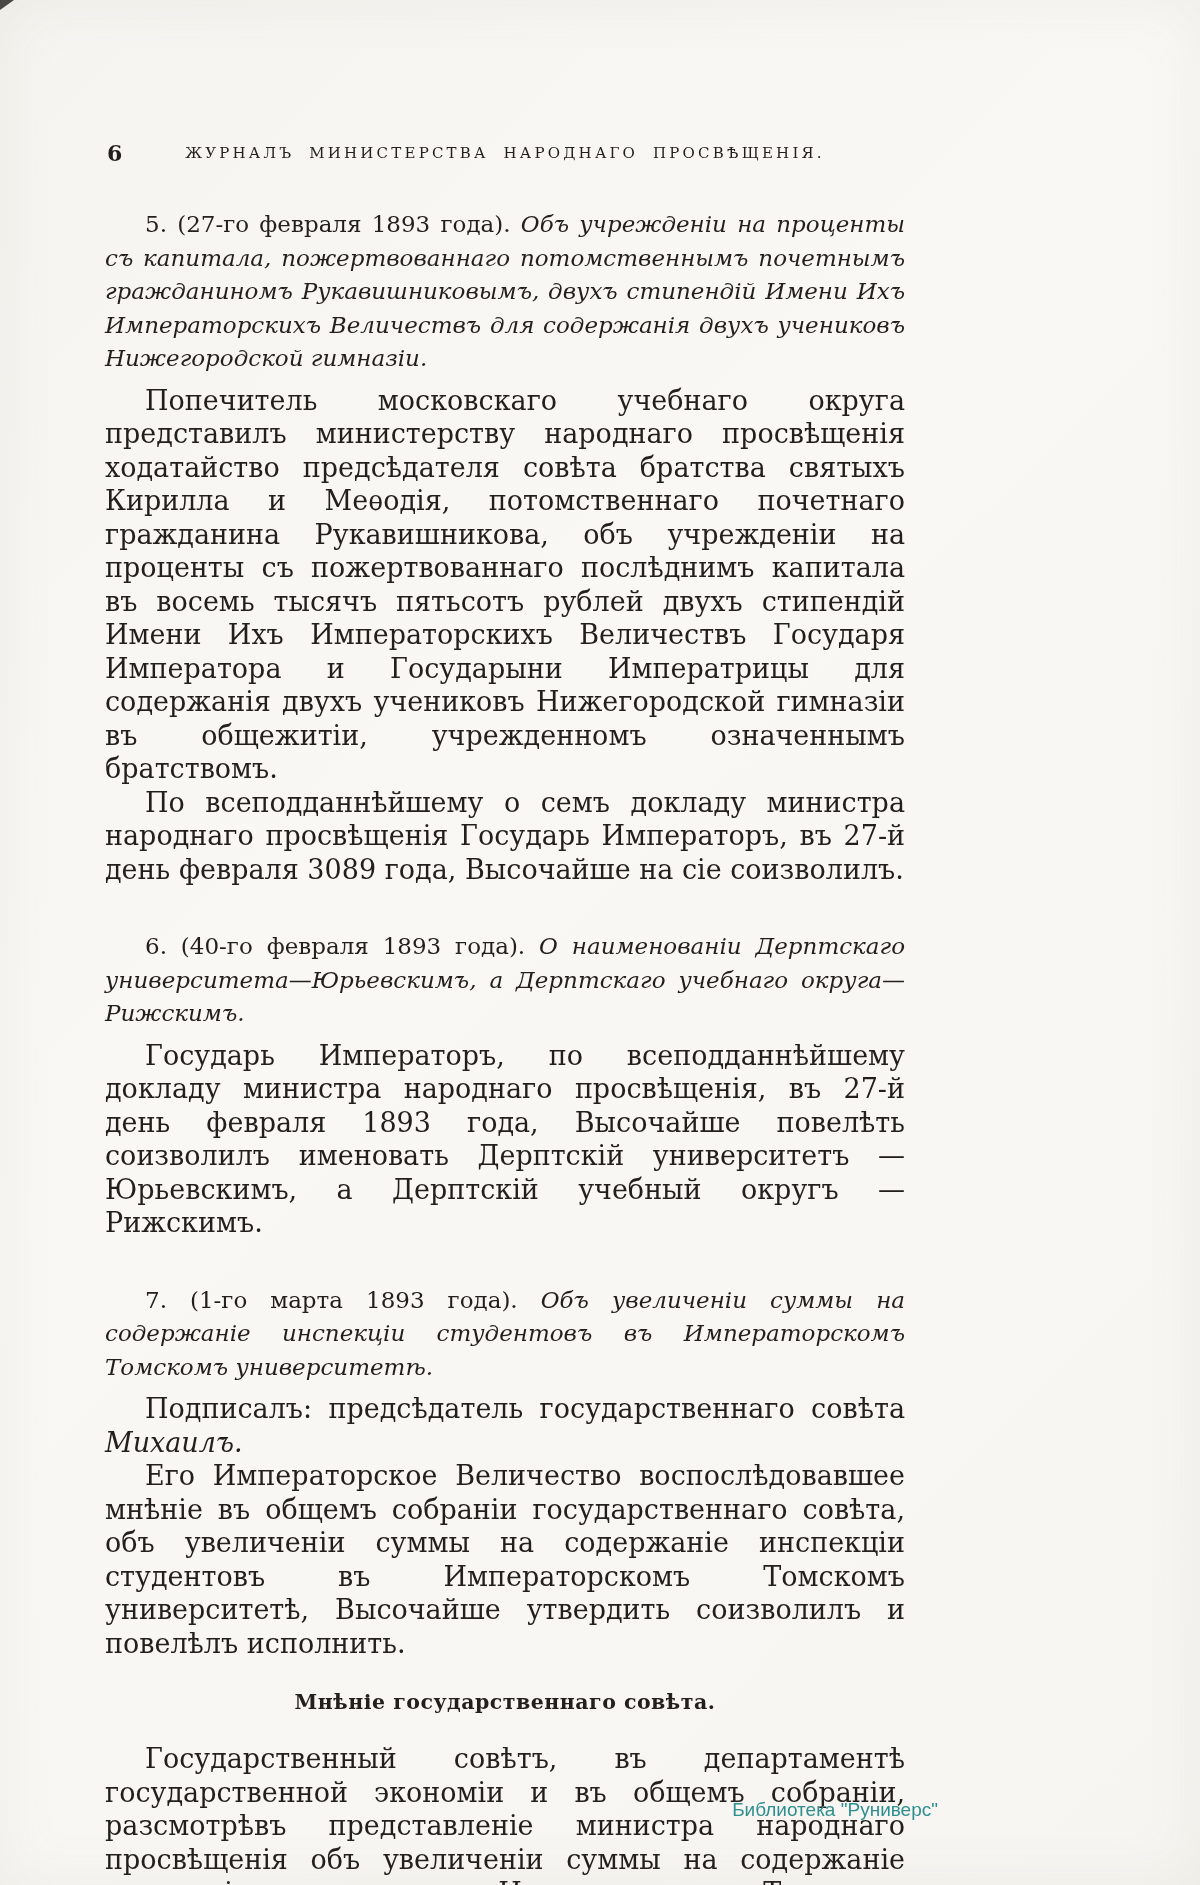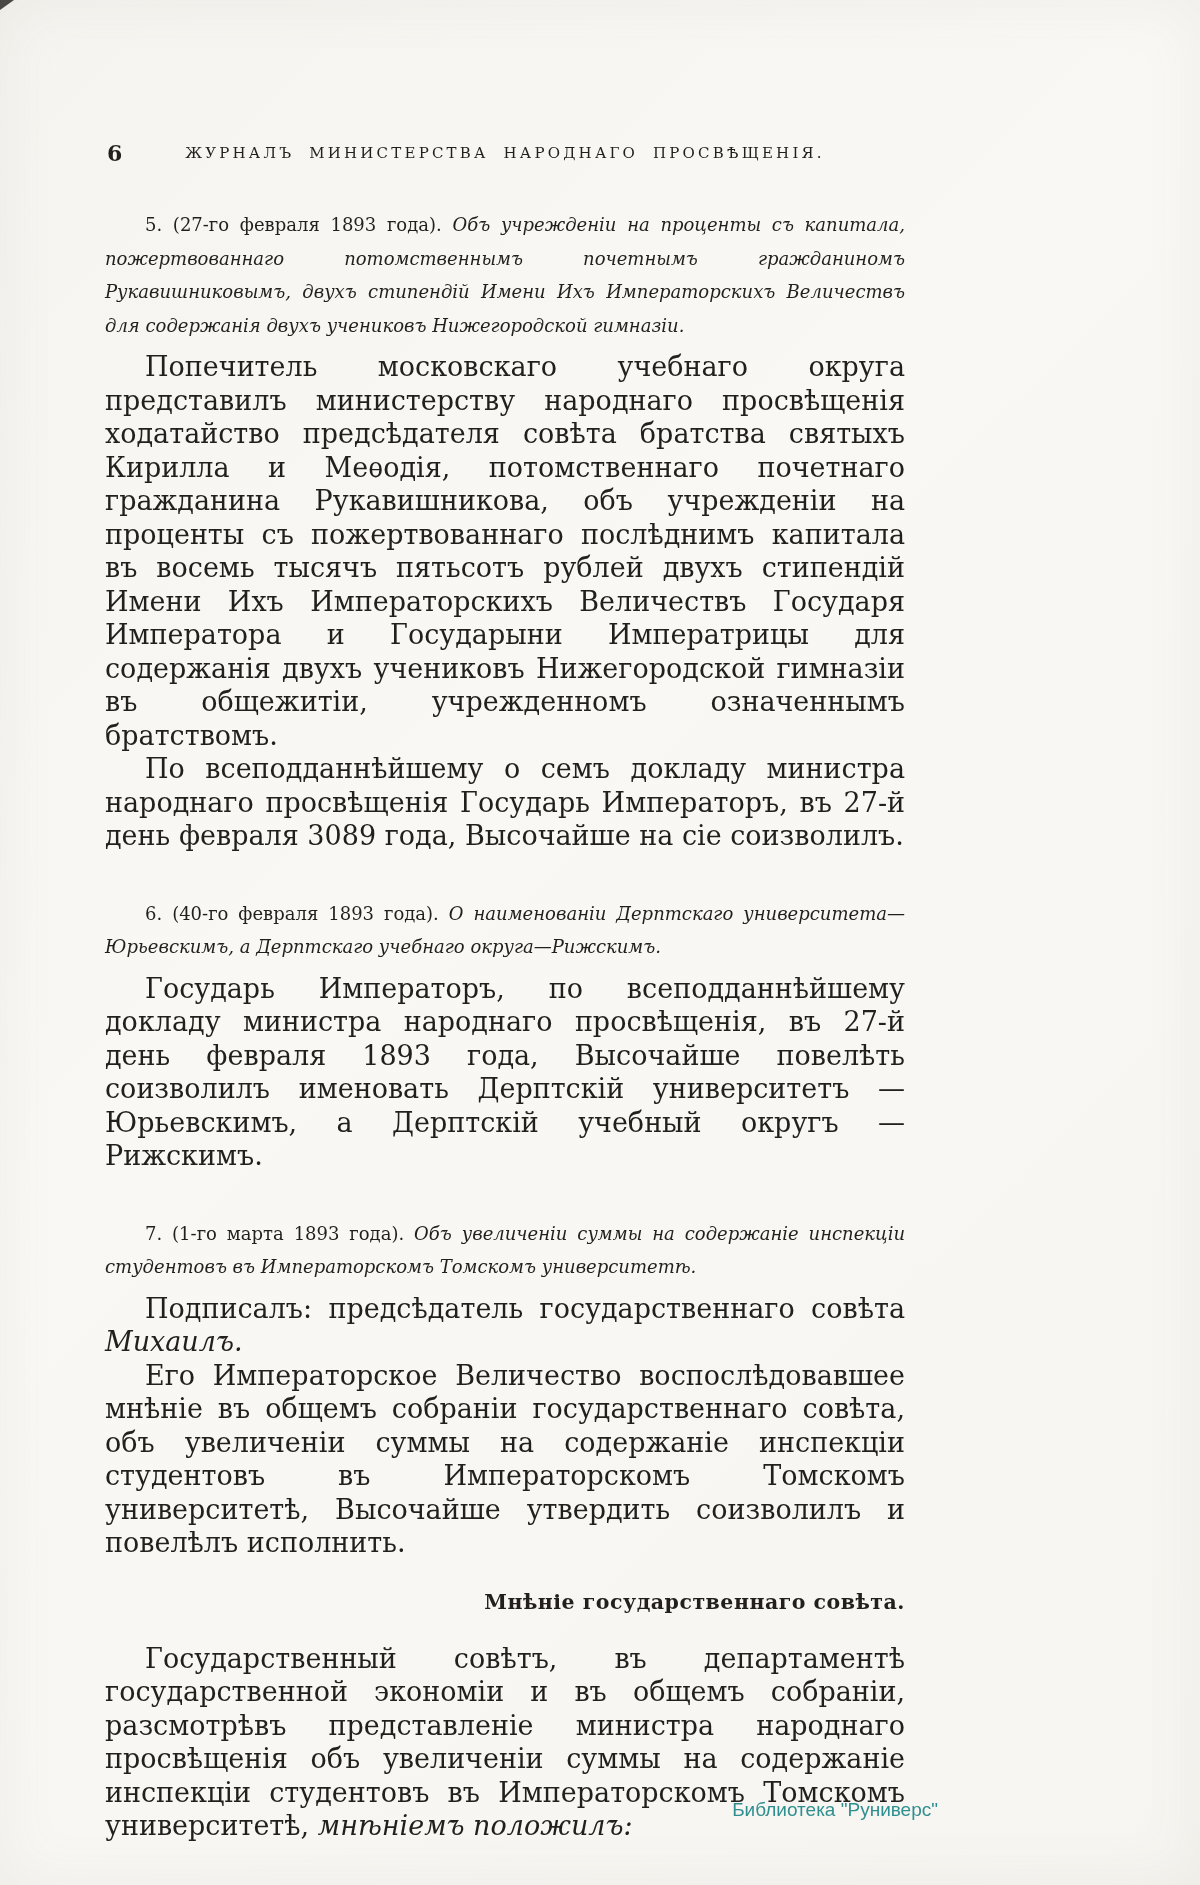--- a/index.html
+++ b/index.html
@@ -48,39 +48,39 @@
     display: block;
     text-align: center;
     font-size: 15px;
     letter-spacing: 3.2px;
     word-spacing: 7px;
     padding-top: 4px;
     white-space: nowrap;
   }
   .section { margin-bottom: 44px; }
   .section-heading {
-    font-size: 18px;
+    font-size: 23px;
     line-height: 33.5px;
     text-align: justify;
     text-indent: 40px;
     margin: 0 0 8px 0;
   }
   .heading-title { font-style: italic; }
   .body-para {
     font-size: 27px;
     line-height: 33.5px;
     text-align: justify;
     text-indent: 40px;
     margin: 0;
   }
   .italic { font-style: italic; }
   .signature { margin-top: 0; }
   .opinion-block { margin-top: 30px; }
   .opinion-heading {
-    text-align: right;
+    text-align: center;
     font-weight: bold;
     font-size: 20.5px;
     margin: 0 0 28px 0;
     letter-spacing: 0.5px;
   }
   .watermark {
     position: absolute;
     right: 262px;
     bottom: 64px;
     font-family: "Liberation Sans", "DejaVu Sans", sans-serif;

